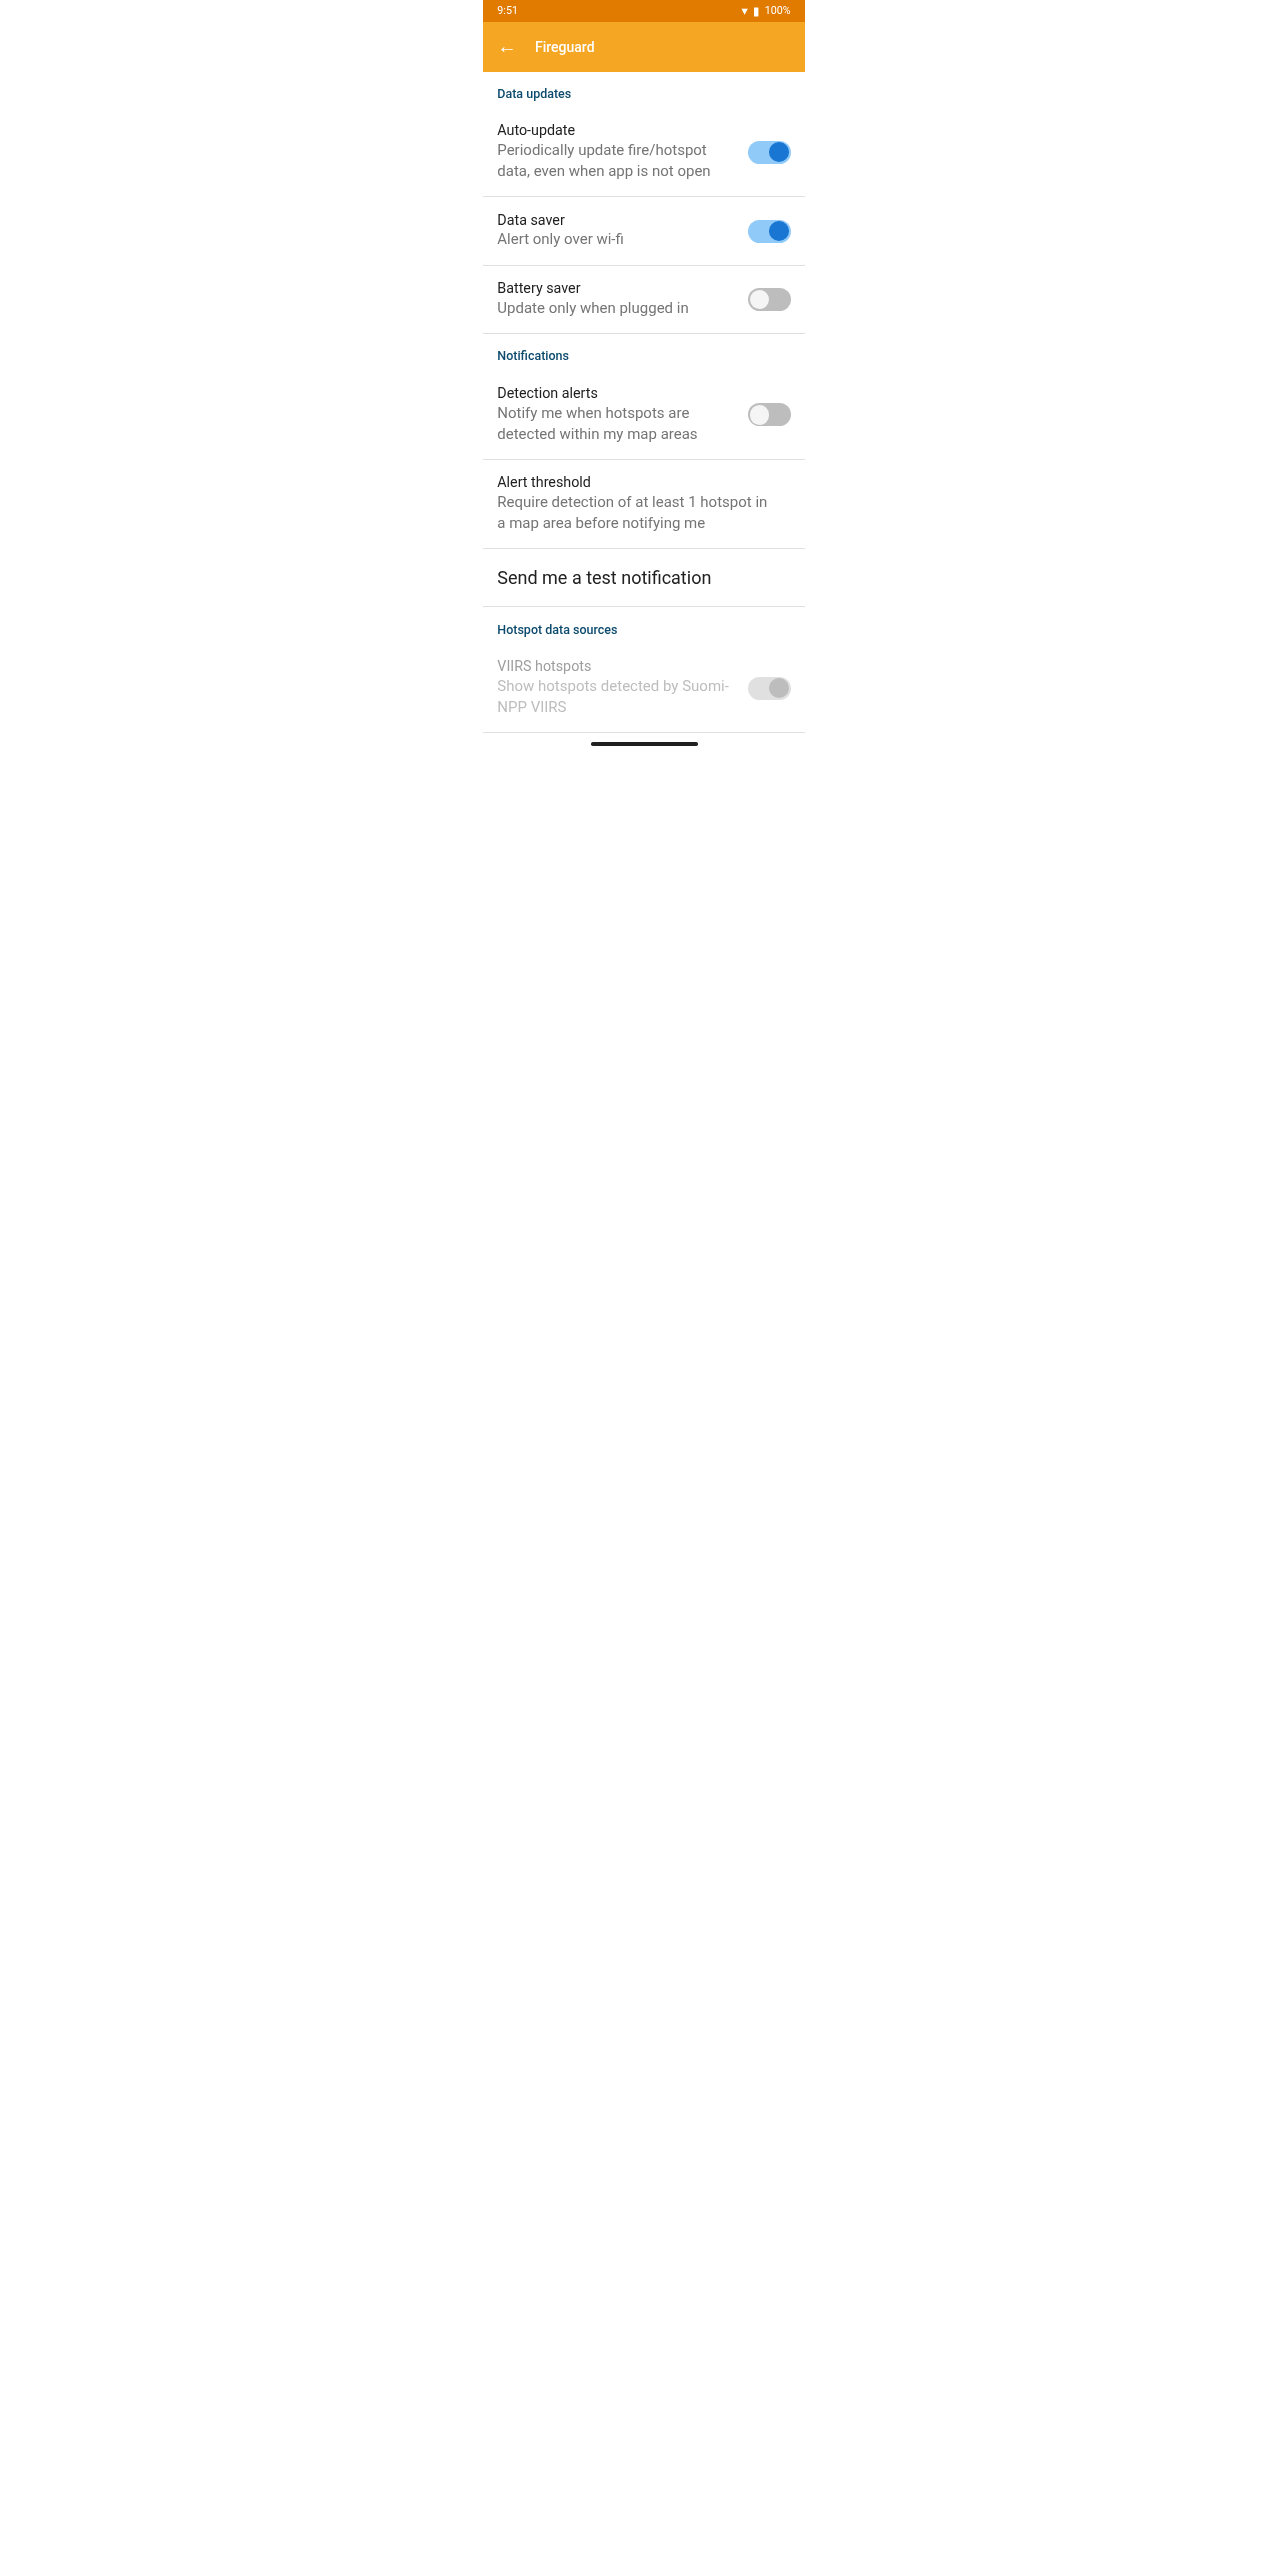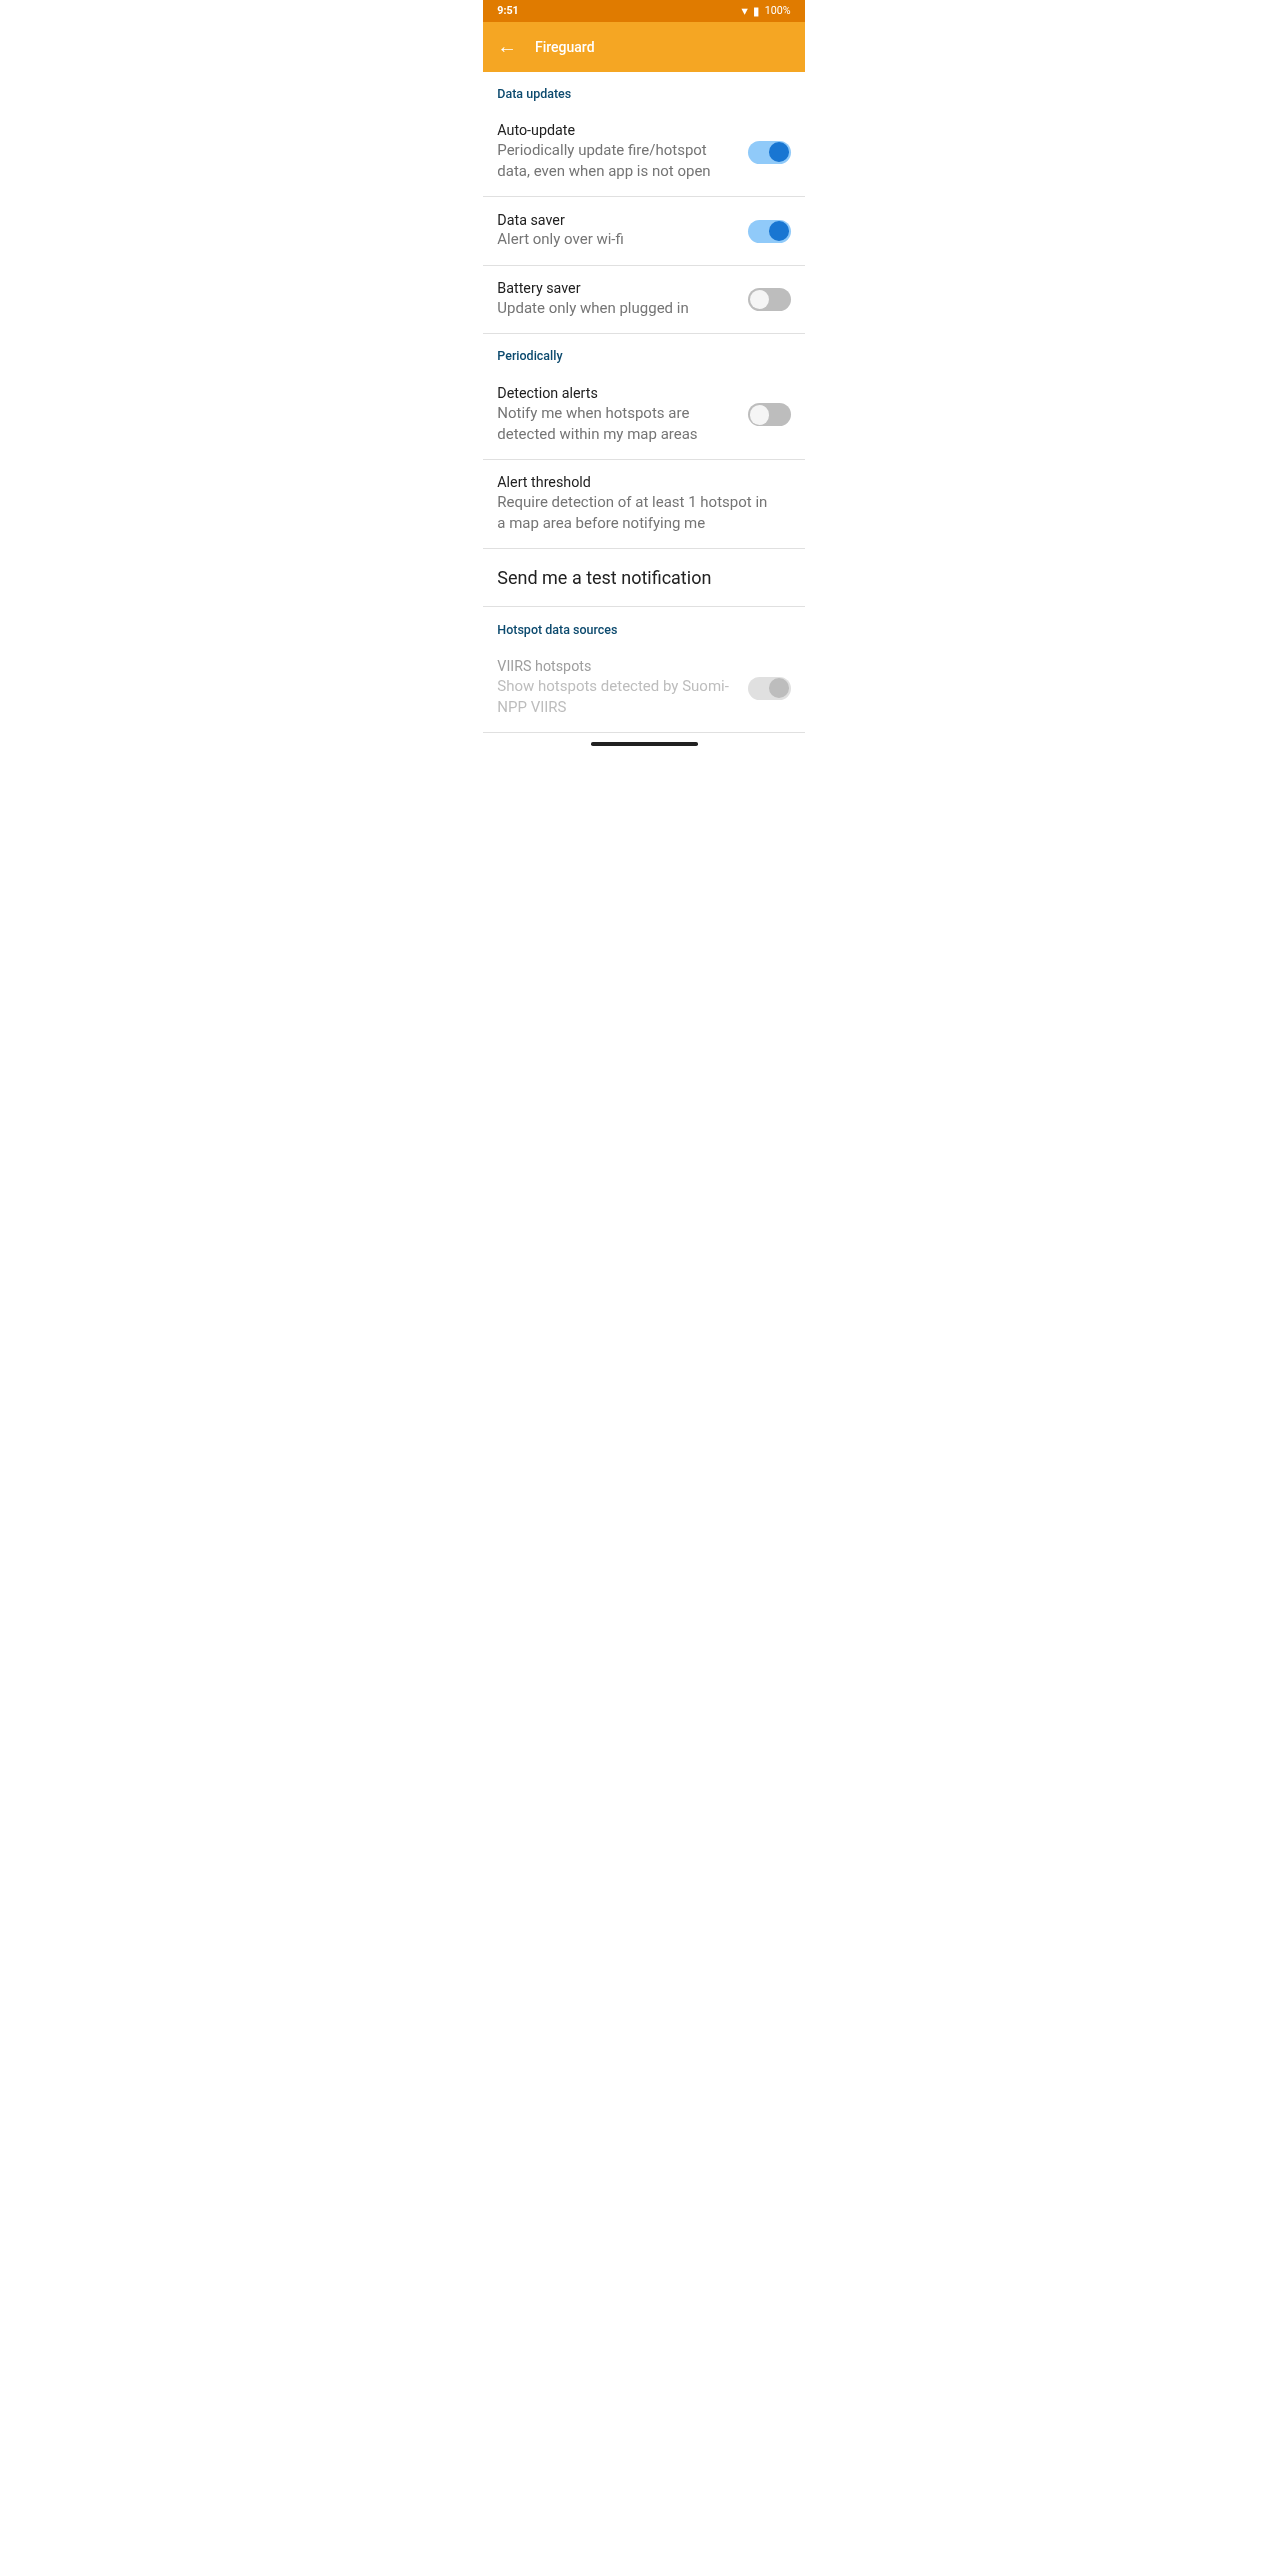--- a/index.html
+++ b/index.html
@@ -24,21 +24,21 @@
       height: 21.5px;
       display: flex;
       align-items: center;
       justify-content: space-between;
       padding: 0 14.3px;
     }
 
     .status-time {
       color: white;
       font-size: 10.7px;
-      font-weight: 700;
+      font-weight: 400;
     }
 
     .status-icons {
       display: flex;
       align-items: center;
       gap: 5.4px;
       color: white;
       font-size: 10.7px;
     }
 
@@ -264,21 +264,21 @@
     <div class="settings-item-text">
       <div class="settings-item-title">Battery saver</div>
       <div class="settings-item-subtitle">Update only when plugged in</div>
     </div>
     <label class="toggle toggle-off">
       <input type="checkbox" style="">
       <span class="toggle-slider"></span>
     </label>
   </div>
 
-  <div class="section-header">Periodically</div>
+  <div class="section-header">Notifications</div>
 
   <div class="settings-item">
     <div class="settings-item-text">
       <div class="settings-item-title">Detection alerts</div>
       <div class="settings-item-subtitle">Notify me when hotspots are detected within my map areas</div>
     </div>
     <label class="toggle toggle-off">
       <input type="checkbox" style="">
       <span class="toggle-slider"></span>
     </label>

